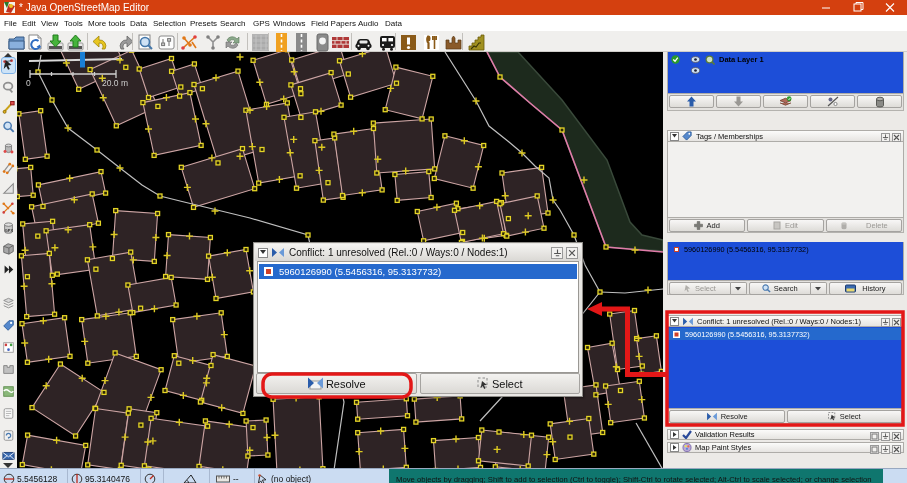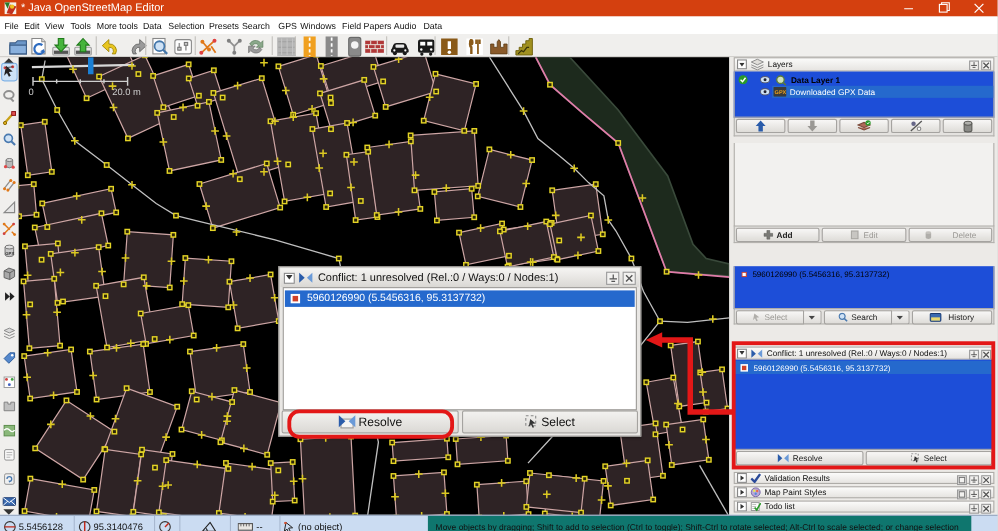--- a/index.html
+++ b/index.html
@@ -616,45 +616,20 @@
 <g stroke="#cfcfcf" stroke-width="1.3" fill="none">
         <path d="M30,74 h86 M30,70 v8 M116,70 v8 M51.5,72 v4 M73,72 v4 M94.5,72 v4"></path>
       </g>
 <text x="26" y="86" font-size="8.5" fill="#cccccc">0</text>
 <text x="102" y="86" font-size="8.5" fill="#cccccc">20.0 m</text>
 <rect x="80" y="52" width="5" height="15.5" fill="#1a7fd4"></rect>
     </svg>
     <div id="rightpanel">
 
 <div class="pnl" style="top:0">
-<div class="phead">
-          <span class="collbox">
-            <svg width="5" height="4">
-              <path d="M0,0 h5 l-2.5,3.5 z" fill="#333"></path>
-            </svg>
-          </span>
-          <svg class="pico" width="13" height="11" viewBox="0 0 15 13">
-            <path d="M1,4 l6.5,-3 6.5,3 -6.5,3 z" fill="#e0deda" stroke="#888"></path>
-            <path d="M1,7 l6.5,3 6.5,-3" fill="none" stroke="#888"></path>
-            <path d="M1,9.5 l6.5,3 6.5,-3" fill="none" stroke="#888"></path>
-          </svg>
-          <span class="ptxt">Layers</span>
-<span class="hright">
-            <span class="hbtn">
-              <svg width="7" height="7" viewBox="0 0 8 8">
-                <path d="M1,4 h6 M4,0.5 v4 M2.5,6 h3" stroke="#555" stroke-width="1"></path>
-              </svg>
-            </span>
-            <span class="hbtn">
-              <svg width="7" height="7" viewBox="0 0 7 7">
-                <path d="M1,1 l5,5 M6,1 l-5,5" stroke="#555" stroke-width="1.1"></path>
-              </svg>
-            </span>
-          </span>
-        </div>
 <div class="plist" style="height:42px;font-size:7.5px">
 <div style="position:absolute;left:0;top:2px;width:100%;height:11px;display:flex;align-items:center">
 <svg style="margin-left:3px" width="9" height="9" viewBox="0 0 10 10">
               <circle cx="5" cy="5" r="4.6" fill="#2a9a2a"></circle>
               <path d="M2.5,5 l2,2 3,-4" stroke="#fff" stroke-width="1.4" fill="none"></path>
             </svg>
 <svg style="margin-left:11px" width="9" height="7" viewBox="0 0 10 7">
               <ellipse cx="5" cy="3.5" rx="4.6" ry="3.2" fill="#cfe2f5" stroke="#556"></ellipse>
               <circle cx="5" cy="3.5" r="1.5" fill="#223"></circle>
             </svg>
@@ -662,27 +637,20 @@
               <circle cx="4.5" cy="4.5" r="3.4" fill="#cfe2c0" stroke="#5a7a3a" stroke-width="1.2"></circle>
               <path d="M7,7 l2.5,2.5" stroke="#5a7a3a" stroke-width="1.6"></path>
             </svg>
 <span style="margin-left:4px;font-weight:bold">Data Layer 1</span>
           </div>
 <div style="position:absolute;left:0;top:13px;width:100%;height:11px;display:flex;align-items:center">
 <svg style="margin-left:23px" width="9" height="7" viewBox="0 0 10 7">
               <ellipse cx="5" cy="3.5" rx="4.6" ry="3.2" fill="#cfe2f5" stroke="#556"></ellipse>
               <circle cx="5" cy="3.5" r="1.5" fill="#223"></circle>
             </svg>
-<div class="bluerow" style="position:absolute;left:34px;right:0;top:0;height:11px;display:flex;align-items:center">
-              <svg style="margin-left:1px" width="12" height="9" viewBox="0 0 12 9">
-                <rect width="12" height="9" rx="1" fill="#3a3a3a"></rect>
-                <text x="1.2" y="6.8" font-size="5" fill="#e8a020" font-weight="bold">GPX</text>
-              </svg>
-              <span style="margin-left:3px">Downloaded GPX Data</span>
-            </div>
           </div>
 </div>
 <div class="pbtnrow" style="height:17px">
 <span class="pbtn">
             <svg width="11" height="11" viewBox="0 0 11 11">
               <path d="M5.5,0.5 l4.5,5 h-2.5 v5 h-4 v-5 h-2.5 z" fill="#2a5caa"></path>
             </svg>
           </span>
 <span class="pbtn">
             <svg width="11" height="11" viewBox="0 0 11 11">
@@ -706,27 +674,51 @@
 <span class="pbtn">
             <svg width="10" height="12" viewBox="0 0 10 12">
               <path d="M1.5,3 v6.5 a3.5,1.5 0 0 0 7,0 v-6.5" fill="#8a8a86" stroke="#5a5a56"></path>
               <ellipse cx="5" cy="3" rx="3.5" ry="1.8" fill="#b0b0ac" stroke="#5a5a56"></ellipse>
             </svg>
           </span>
 </div>
 </div>
 
 <div class="pnl" style="top:78px">
+<div class="phead" style="height:12px">
+          <span class="collbox">
+            <svg width="5" height="4">
+              <path d="M0,0 h5 l-2.5,3.5 z" fill="#333"></path>
+            </svg>
+          </span>
+          <svg class="pico" width="11" height="10" viewBox="0 0 12 11">
+            <path d="M1,6 L6,1 h4 v4 L5,10 z" fill="#5588cc" stroke="#2a5a9a"></path>
+            <circle cx="8" cy="3" r="1" fill="#fff"></circle>
+          </svg>
+          <span class="ptxt">Tags / Memberships</span>
+<span class="hright">
+            <span class="hbtn">
+              <svg width="7" height="7" viewBox="0 0 8 8">
+                <path d="M1,4 h6 M4,0.5 v4 M2.5,6 h3" stroke="#555" stroke-width="1"></path>
+              </svg>
+            </span>
+            <span class="hbtn">
+              <svg width="7" height="7" viewBox="0 0 7 7">
+                <path d="M1,1 l5,5 M6,1 l-5,5" stroke="#555" stroke-width="1.1"></path>
+              </svg>
+            </span>
+          </span>
+        </div>
 <div class="plist" style="height:76px;background:#f2f1ef"></div>
 <div class="pbtnrow" style="height:15px">
 <span class="pbtn">
             <svg width="9" height="9" viewBox="0 0 9 9">
               <path d="M3.2,0.5 h2.6 v2.7 h2.7 v2.6 h-2.7 v2.7 h-2.6 v-2.7 h-2.7 v-2.6 h2.7 z" fill="#7a7a76" stroke="#5a5a56" stroke-width="0.5"></path>
             </svg>
-            <span style="margin-left:3px;font-weight:bold">Add</span>
+            <span style="margin-left:3px;font-weight:normal">Add</span>
           </span>
 <span class="pbtn dis">
             <svg width="9" height="9" viewBox="0 0 9 9">
               <rect x="1" y="1" width="6" height="7" fill="#c8c6c2" stroke="#a8a6a2"></rect>
             </svg>
             <span style="margin-left:3px">Edit</span>
           </span>
 <span class="pbtn dis">
             <svg width="8" height="9" viewBox="0 0 8 9">
               <path d="M1.5,2.5 v4.5 a2.5,1.2 0 0 0 5,0 v-4.5" fill="#b0aeaa"></path>
@@ -879,47 +871,20 @@
             <circle cx="6.5" cy="3.8" r="1.2" fill="#e86850"></circle>
             <circle cx="5" cy="6.5" r="1.2" fill="#5888d8"></circle>
           </svg>
           <span class="ptxt">Map Paint Styles</span>
 <span class="hright">
             <span class="hbtn">
               <svg width="7" height="7" viewBox="0 0 7 7">
                 <rect x="1" y="1" width="5" height="5" fill="none" stroke="#777"></rect>
               </svg>
             </span>
-            <span class="hbtn">
-              <svg width="7" height="7" viewBox="0 0 8 8">
-                <path d="M1,4 h6 M4,0.5 v4 M2.5,6 h3" stroke="#555" stroke-width="1"></path>
-              </svg>
-            </span>
-            <span class="hbtn">
-              <svg width="7" height="7" viewBox="0 0 7 7">
-                <path d="M1,1 l5,5 M6,1 l-5,5" stroke="#555" stroke-width="1.1"></path>
-              </svg>
-            </span>
-          </span>
-        </div>
-      </div>
-<div class="pnl" style="top:403px">
-        <div class="phead" style="height:11px">
-          <span class="collbox">
-            <svg width="4" height="5">
-              <path d="M0,0 v5 l3.5,-2.5 z" fill="#333"></path>
-            </svg>
-          </span>
-          <svg class="pico" width="10" height="9" viewBox="0 0 10 10">
-            <rect x="0.5" y="1" width="8" height="8" fill="#fff" stroke="#999"></rect>
-            <path d="M1.5,3 h4 M1.5,5 h4 M1.5,7 h3" stroke="#aaa" stroke-width="0.8"></path>
-            <path d="M4,6 l2,2.5 4,-7" stroke="#2a9a2a" stroke-width="1.6" fill="none"></path>
-          </svg>
-          <span class="ptxt">Todo list</span>
-<span class="hright">
             <span class="hbtn">
               <svg width="7" height="7" viewBox="0 0 8 8">
                 <path d="M1,4 h6 M4,0.5 v4 M2.5,6 h3" stroke="#555" stroke-width="1"></path>
               </svg>
             </span>
             <span class="hbtn">
               <svg width="7" height="7" viewBox="0 0 7 7">
                 <path d="M1,1 l5,5 M6,1 l-5,5" stroke="#555" stroke-width="1.1"></path>
               </svg>
             </span>

